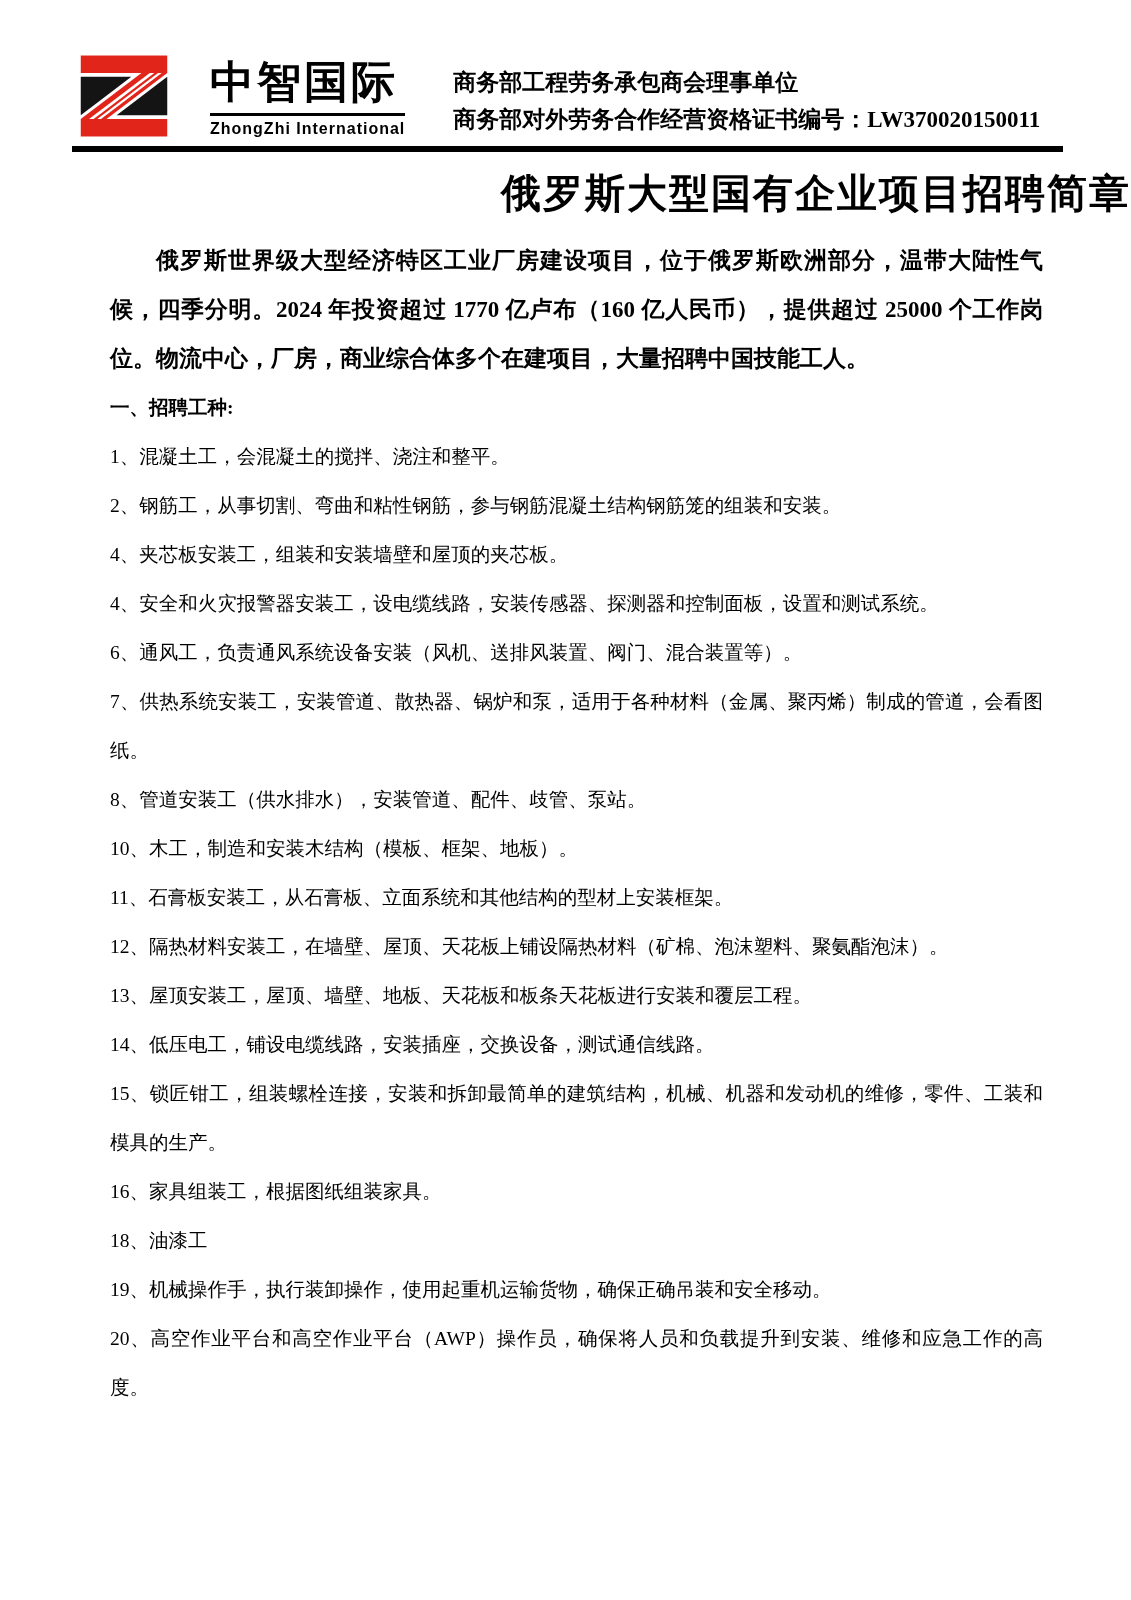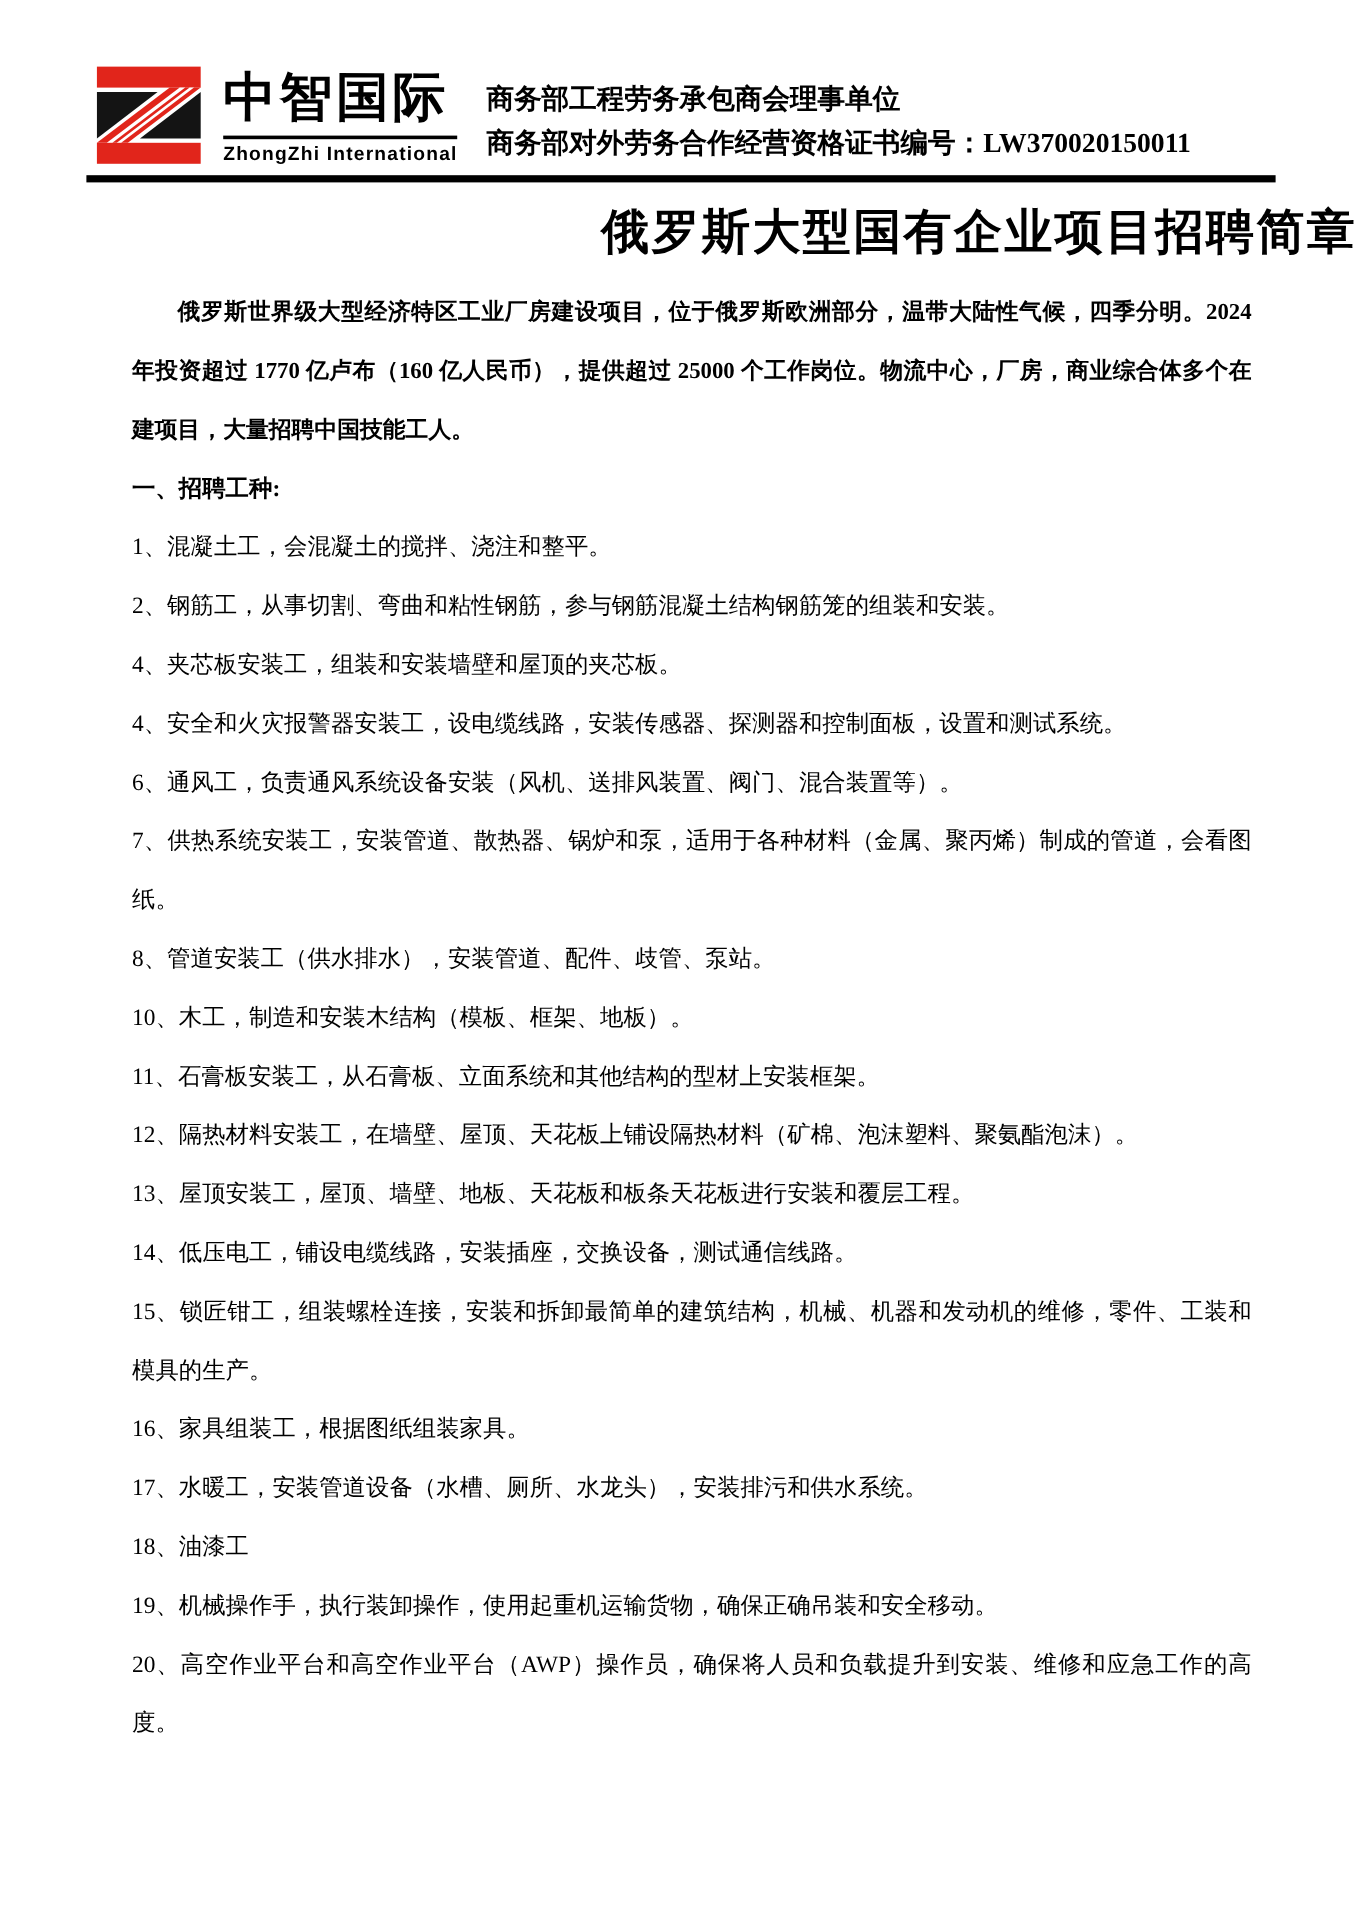--- a/index.html
+++ b/index.html
@@ -11,20 +11,21 @@
     color:#000;
     font-family:"Liberation Serif","DejaVu Serif",serif;
     overflow:hidden;
     box-sizing:border-box;
   }
   
   .letterhead {
     display:flex;
     align-items:flex-start;
     padding:52px 64px 0 78px;
+    gap:24px;
   }
   .logo-svg { width:92px; height:88px; flex:0 0 auto; }
   .brand { margin-left:16px; padding-top:2px; flex:0 0 auto; }
   .brand-cn {
     font-family:"Liberation Sans","DejaVu Sans",sans-serif;
     font-weight:bold;
     font-size:44px;
     line-height:56px;
     letter-spacing:3px;
     white-space:nowrap;
@@ -54,21 +55,21 @@
   .doc-title {
     margin:16px 0 0 0;
     text-align:right;
     font-size:40px;
     font-weight:bold;
     letter-spacing:2px;
     line-height:52px;
   }
   .intro {
     margin:16px 88px 0 110px;
-    font-size:19px;
+    font-size:23px;
     font-weight:bold;
     line-height:49px;
     text-align:justify;
     text-indent:2em;
   }
   .doc-body {
     margin:0 88px 0 110px;
     font-size:19.5px;
     line-height:49px;
     text-align:justify;
@@ -119,19 +120,18 @@
     <p>6、通风工，负责通风系统设备安装（风机、送排风装置、阀门、混合装置等）。</p>
     <p>7、供热系统安装工，安装管道、散热器、锅炉和泵，适用于各种材料（金属、聚丙烯）制成的管道，会看图纸。</p>
     <p>8、管道安装工（供水排水），安装管道、配件、歧管、泵站。</p>
     <p>10、木工，制造和安装木结构（模板、框架、地板）。</p>
     <p>11、石膏板安装工，从石膏板、立面系统和其他结构的型材上安装框架。</p>
     <p>12、隔热材料安装工，在墙壁、屋顶、天花板上铺设隔热材料（矿棉、泡沫塑料、聚氨酯泡沫）。</p>
     <p>13、屋顶安装工，屋顶、墙壁、地板、天花板和板条天花板进行安装和覆层工程。</p>
     <p>14、低压电工，铺设电缆线路，安装插座，交换设备，测试通信线路。</p>
     <p>15、锁匠钳工，组装螺栓连接，安装和拆卸最简单的建筑结构，机械、机器和发动机的维修，零件、工装和模具的生产。</p>
     <p>16、家具组装工，根据图纸组装家具。</p>
-    <p>17、水暖工，安装管道设备（水槽、厕所、水龙头），安装排污和供水系统。</p>
     <p>18、油漆工</p>
     <p>19、机械操作手，执行装卸操作，使用起重机运输货物，确保正确吊装和安全移动。</p>
     <p>20、高空作业平台和高空作业平台（AWP）操作员，确保将人员和负载提升到安装、维修和应急工作的高度。</p>
   </div>
 
 </div>
 
 </body></html>

